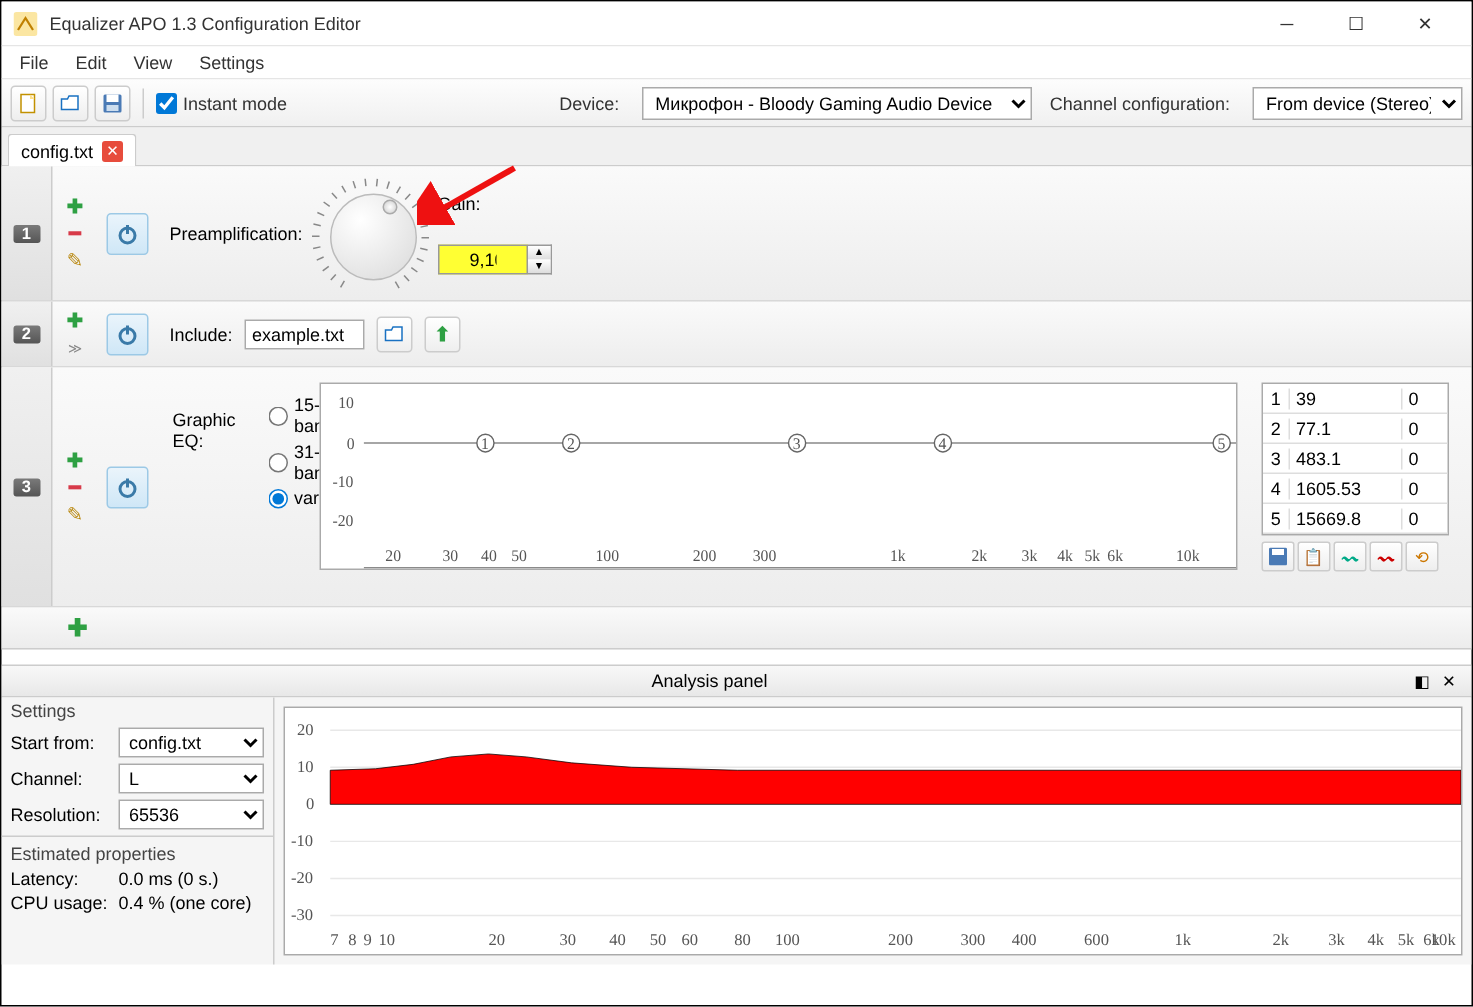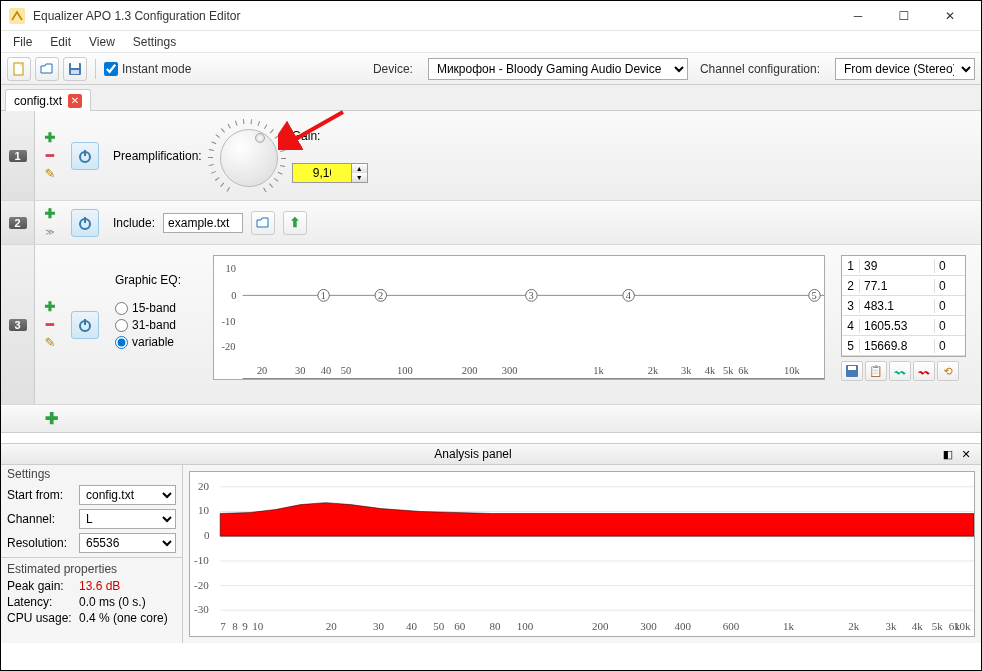--- a/index.html
+++ b/index.html
@@ -51,21 +51,21 @@
 .gain-field input { width: 60px; height: 20px; background: #ffff33; border: 1px solid #999; padding: 0 20px; font-size: 12px; }
 .spinner-btns { width: 16px; height: 20px; display: flex; flex-direction: column; border: 1px solid #999; border-left: none; }
 .spinner-btns div { flex: 1; background: linear-gradient(#fff,#ddd); font-size: 7px; display: flex; align-items: center; justify-content: center; }
 
 .arrow-annot { position: absolute; left: 278px; top: 110px; z-index: 50; pointer-events: none; }
 
 .include-body input { width: 80px; height: 20px; border: 1px solid #aaa; padding: 0 4px; }
 .icon-btn { width: 24px; height: 24px; border: 1px solid #ccc; background: linear-gradient(#fff,#eee); border-radius: 3px; display: flex; align-items: center; justify-content: center; font-size: 13px; }
 
 .eq-row .body { align-items: stretch; padding: 10px; }
-.eq-left { width: 90px; display: flex; flex-direction: column; gap: 6px; }
+.eq-left { width: 90px; display: flex; flex-direction: row; gap: 22px; }
 .band-opts { display: flex; flex-direction: column; gap: 3px; margin-top: 8px; }
 .band-opts label { display: flex; align-items: center; gap: 4px; }
 .band-opts input { accent-color: #0078d7; }
 
 .eq-chart { flex: 1; border: 1px solid #aaa; background: #fff; position: relative; margin-right: 8px; height: 125px; }
 .eq-table { width: 125px; border: 1px solid #aaa; background: #fff; font-size: 12px; }
 .eq-table-row { display: flex; border-bottom: 1px solid #ddd; height: 20px; align-items: center; }
 .eq-table-row span:nth-child(1) { width: 18px; text-align: center; border-right: 1px solid #ddd; }
 .eq-table-row span:nth-child(2) { flex: 1; padding-left: 4px; border-right: 1px solid #ddd; }
 .eq-table-row span:nth-child(3) { width: 30px; padding-left: 4px; }
@@ -405,24 +405,20 @@
       <label>Channel:</label>
       <select><option>L</option></select>
     </div>
     <div class="form-row">
       <label>Resolution:</label>
       <select><option>65536</option></select>
     </div>
     <div class="divider"></div>
     <div class="sec-title">Estimated properties</div>
     <div class="prop-row">
-        <label>Peak gain:</label>
-        <span class="peak">13.6 dB</span>
-      </div>
-    <div class="prop-row">
         <label>Latency:</label>
         <span>0.0 ms (0 s.)</span>
       </div>
     <div class="prop-row">
         <label>CPU usage:</label>
         <span>0.4 % (one core)</span>
       </div>
   </div>
 
   <div class="analysis-chart">

